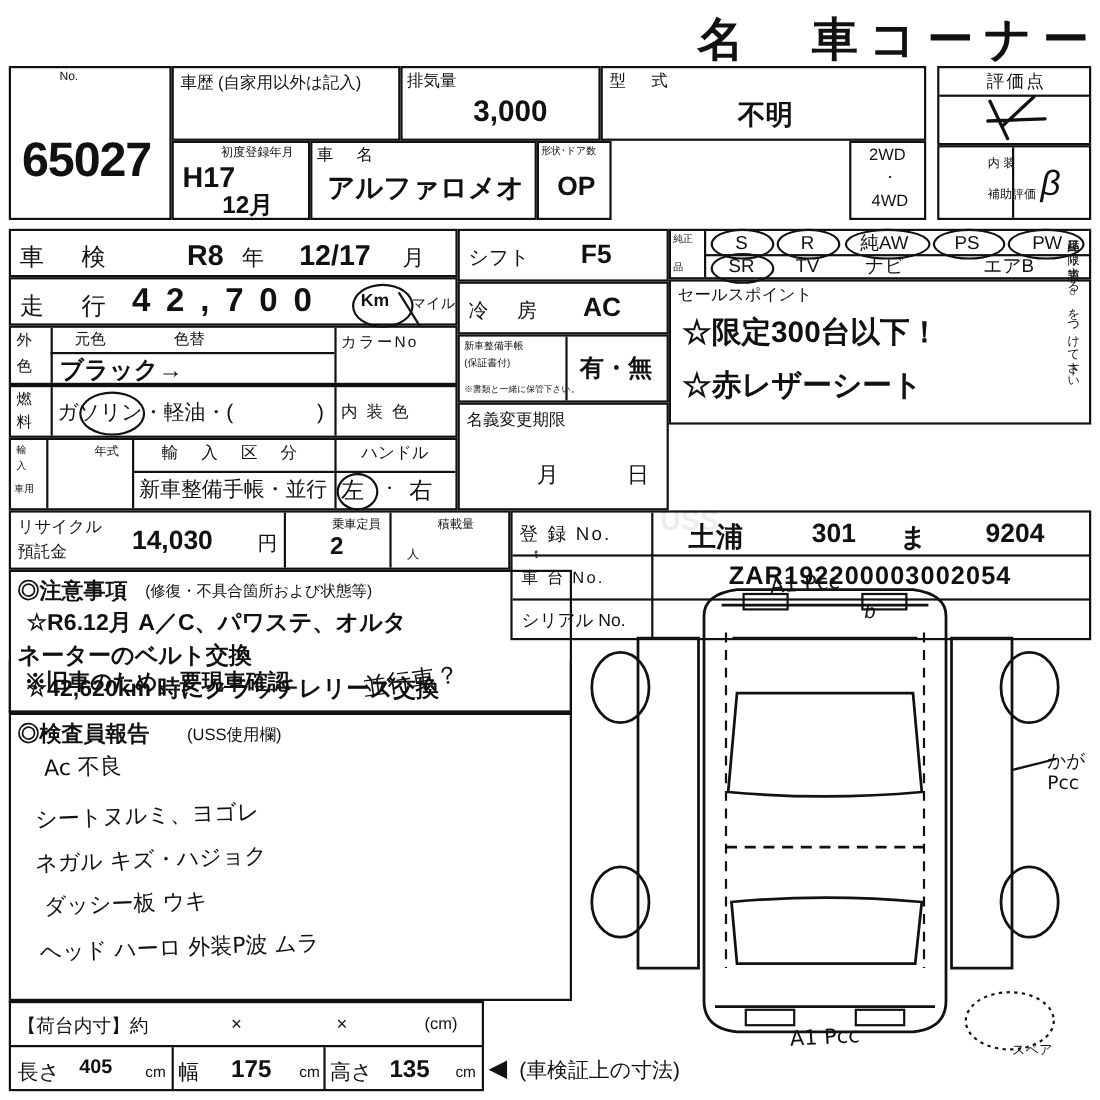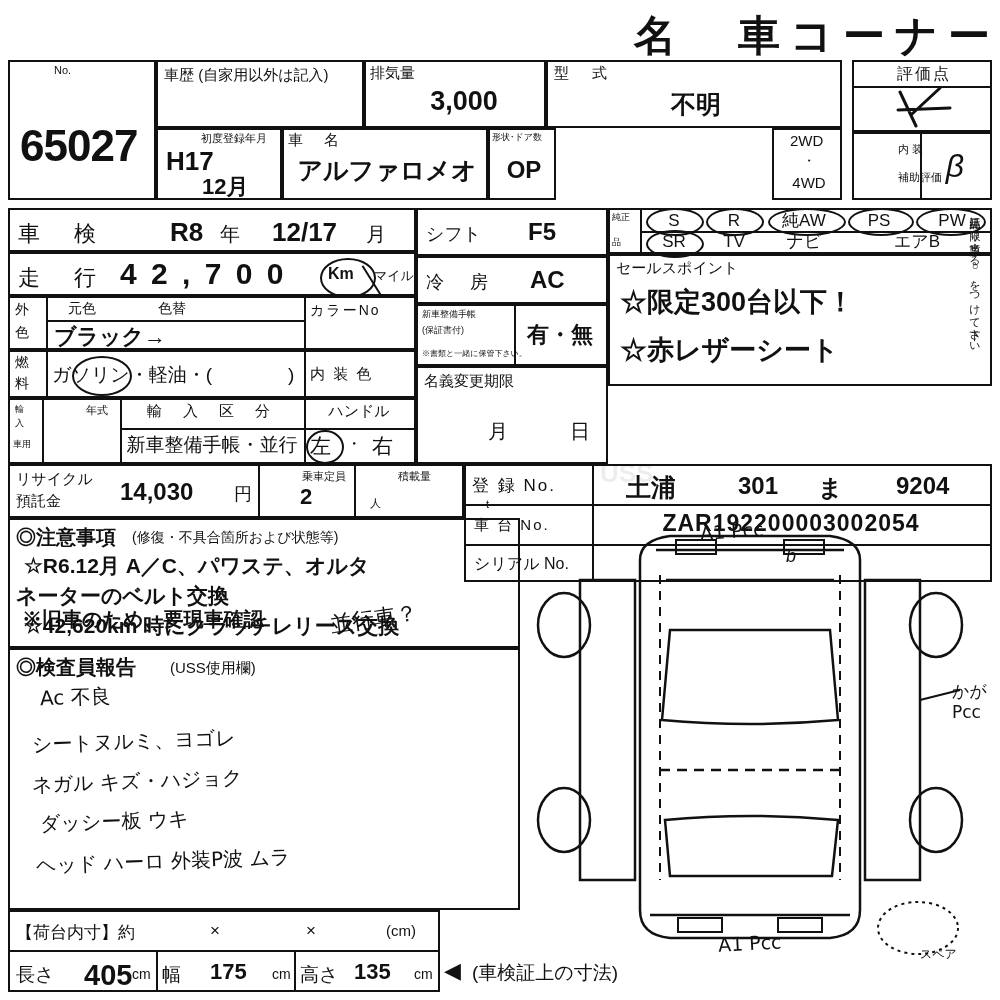--- a/index.html
+++ b/index.html
@@ -314,21 +314,21 @@
   </div>
 
   <div class="abs bd" style="left:8px;top:910px;width:432px;height:40px;border-bottom:none;">
     <div class="abs" style="left:6px;top:9px;font-size:17px;">【荷台内寸】約</div>
     <div class="abs" style="left:200px;top:9px;font-size:17px;">×</div>
     <div class="abs" style="left:296px;top:9px;font-size:17px;">×</div>
     <div class="abs" style="left:376px;top:10px;font-size:15px;">(cm)</div>
   </div>
   <div class="abs bd" style="left:8px;top:950px;width:432px;height:42px;">
     <div class="abs" style="left:6px;top:10px;font-size:19px;">長さ</div>
-    <div class="abs" style="left:62px;top:7px;font-size:29px;font-weight:bold;margin-left:12px;">405</div>
+    <div class="abs" style="left:62px;top:7px;font-size:18px;font-weight:bold;">405</div>
     <div class="abs" style="left:122px;top:14px;font-size:14px;">cm</div>
     <div class="divv vline" style="left:146px;top:0;height:38px;"></div>
     <div class="abs" style="left:152px;top:10px;font-size:19px;">幅</div>
     <div class="abs" style="left:200px;top:7px;font-size:22px;font-weight:bold;">175</div>
     <div class="abs" style="left:262px;top:14px;font-size:14px;">cm</div>
     <div class="divv vline" style="left:284px;top:0;height:38px;"></div>
     <div class="abs" style="left:290px;top:10px;font-size:19px;">高さ</div>
     <div class="abs" style="left:344px;top:7px;font-size:22px;font-weight:bold;">135</div>
     <div class="abs" style="left:404px;top:14px;font-size:14px;">cm</div>
   </div>

